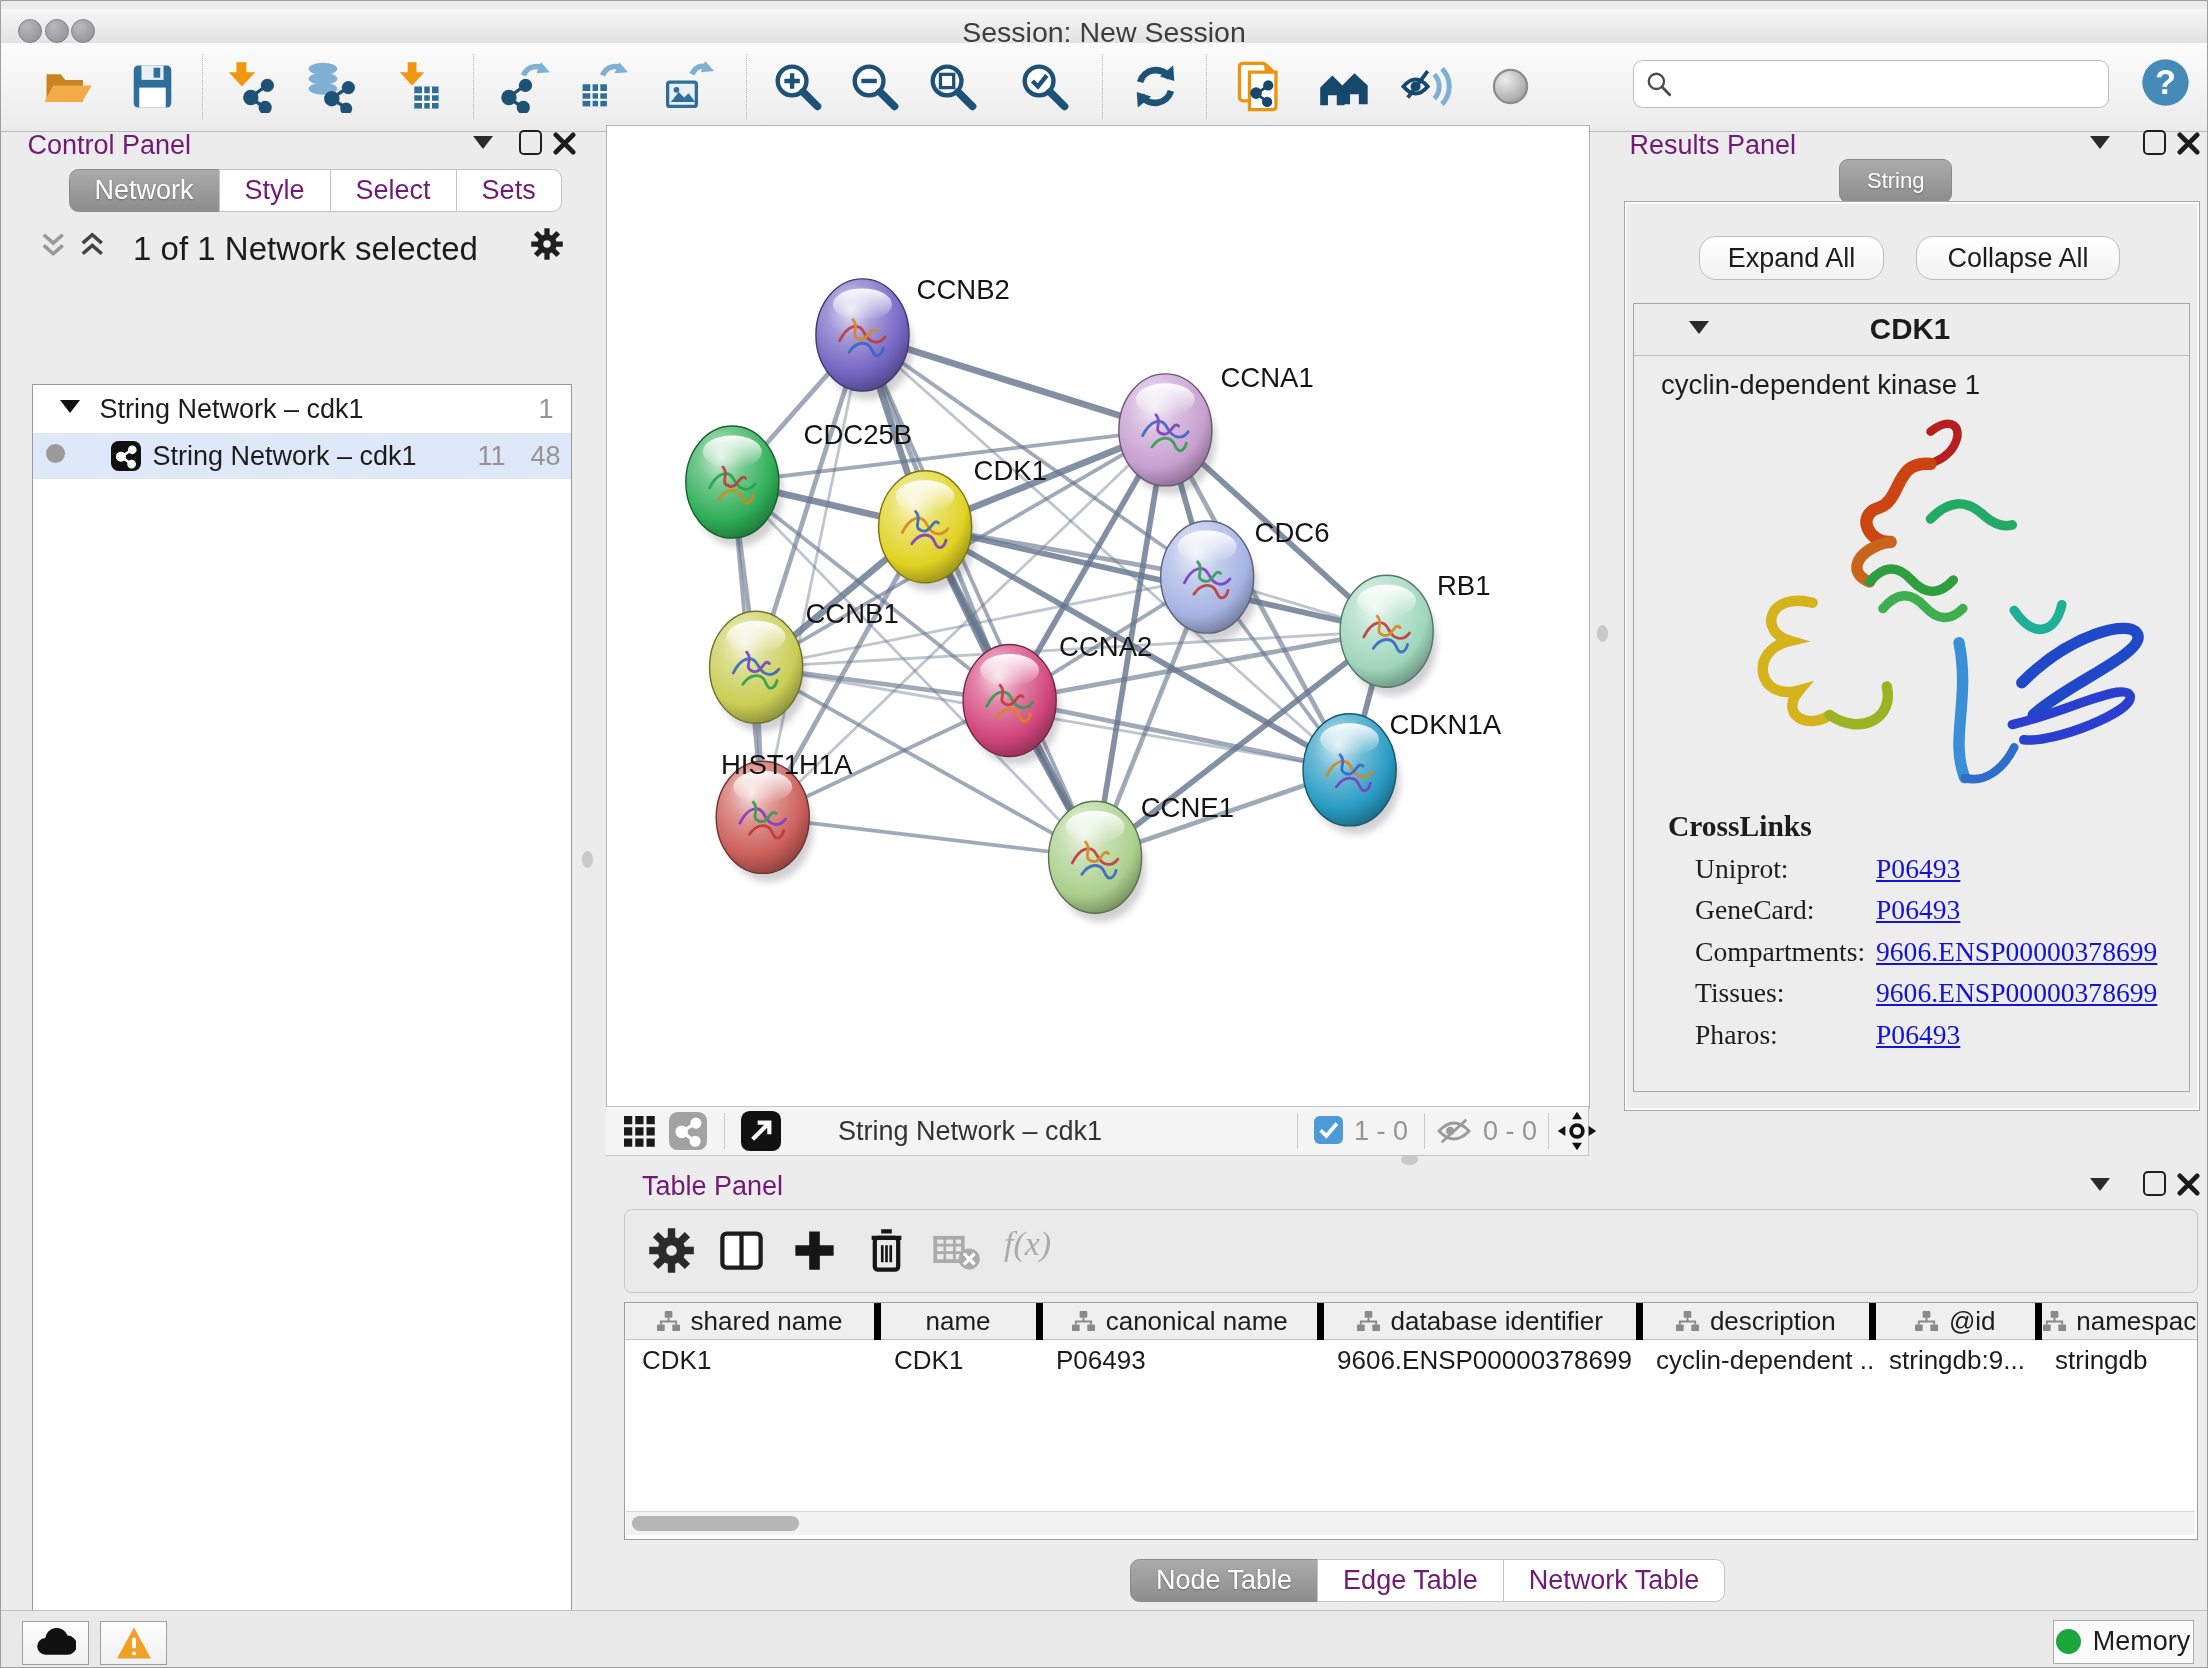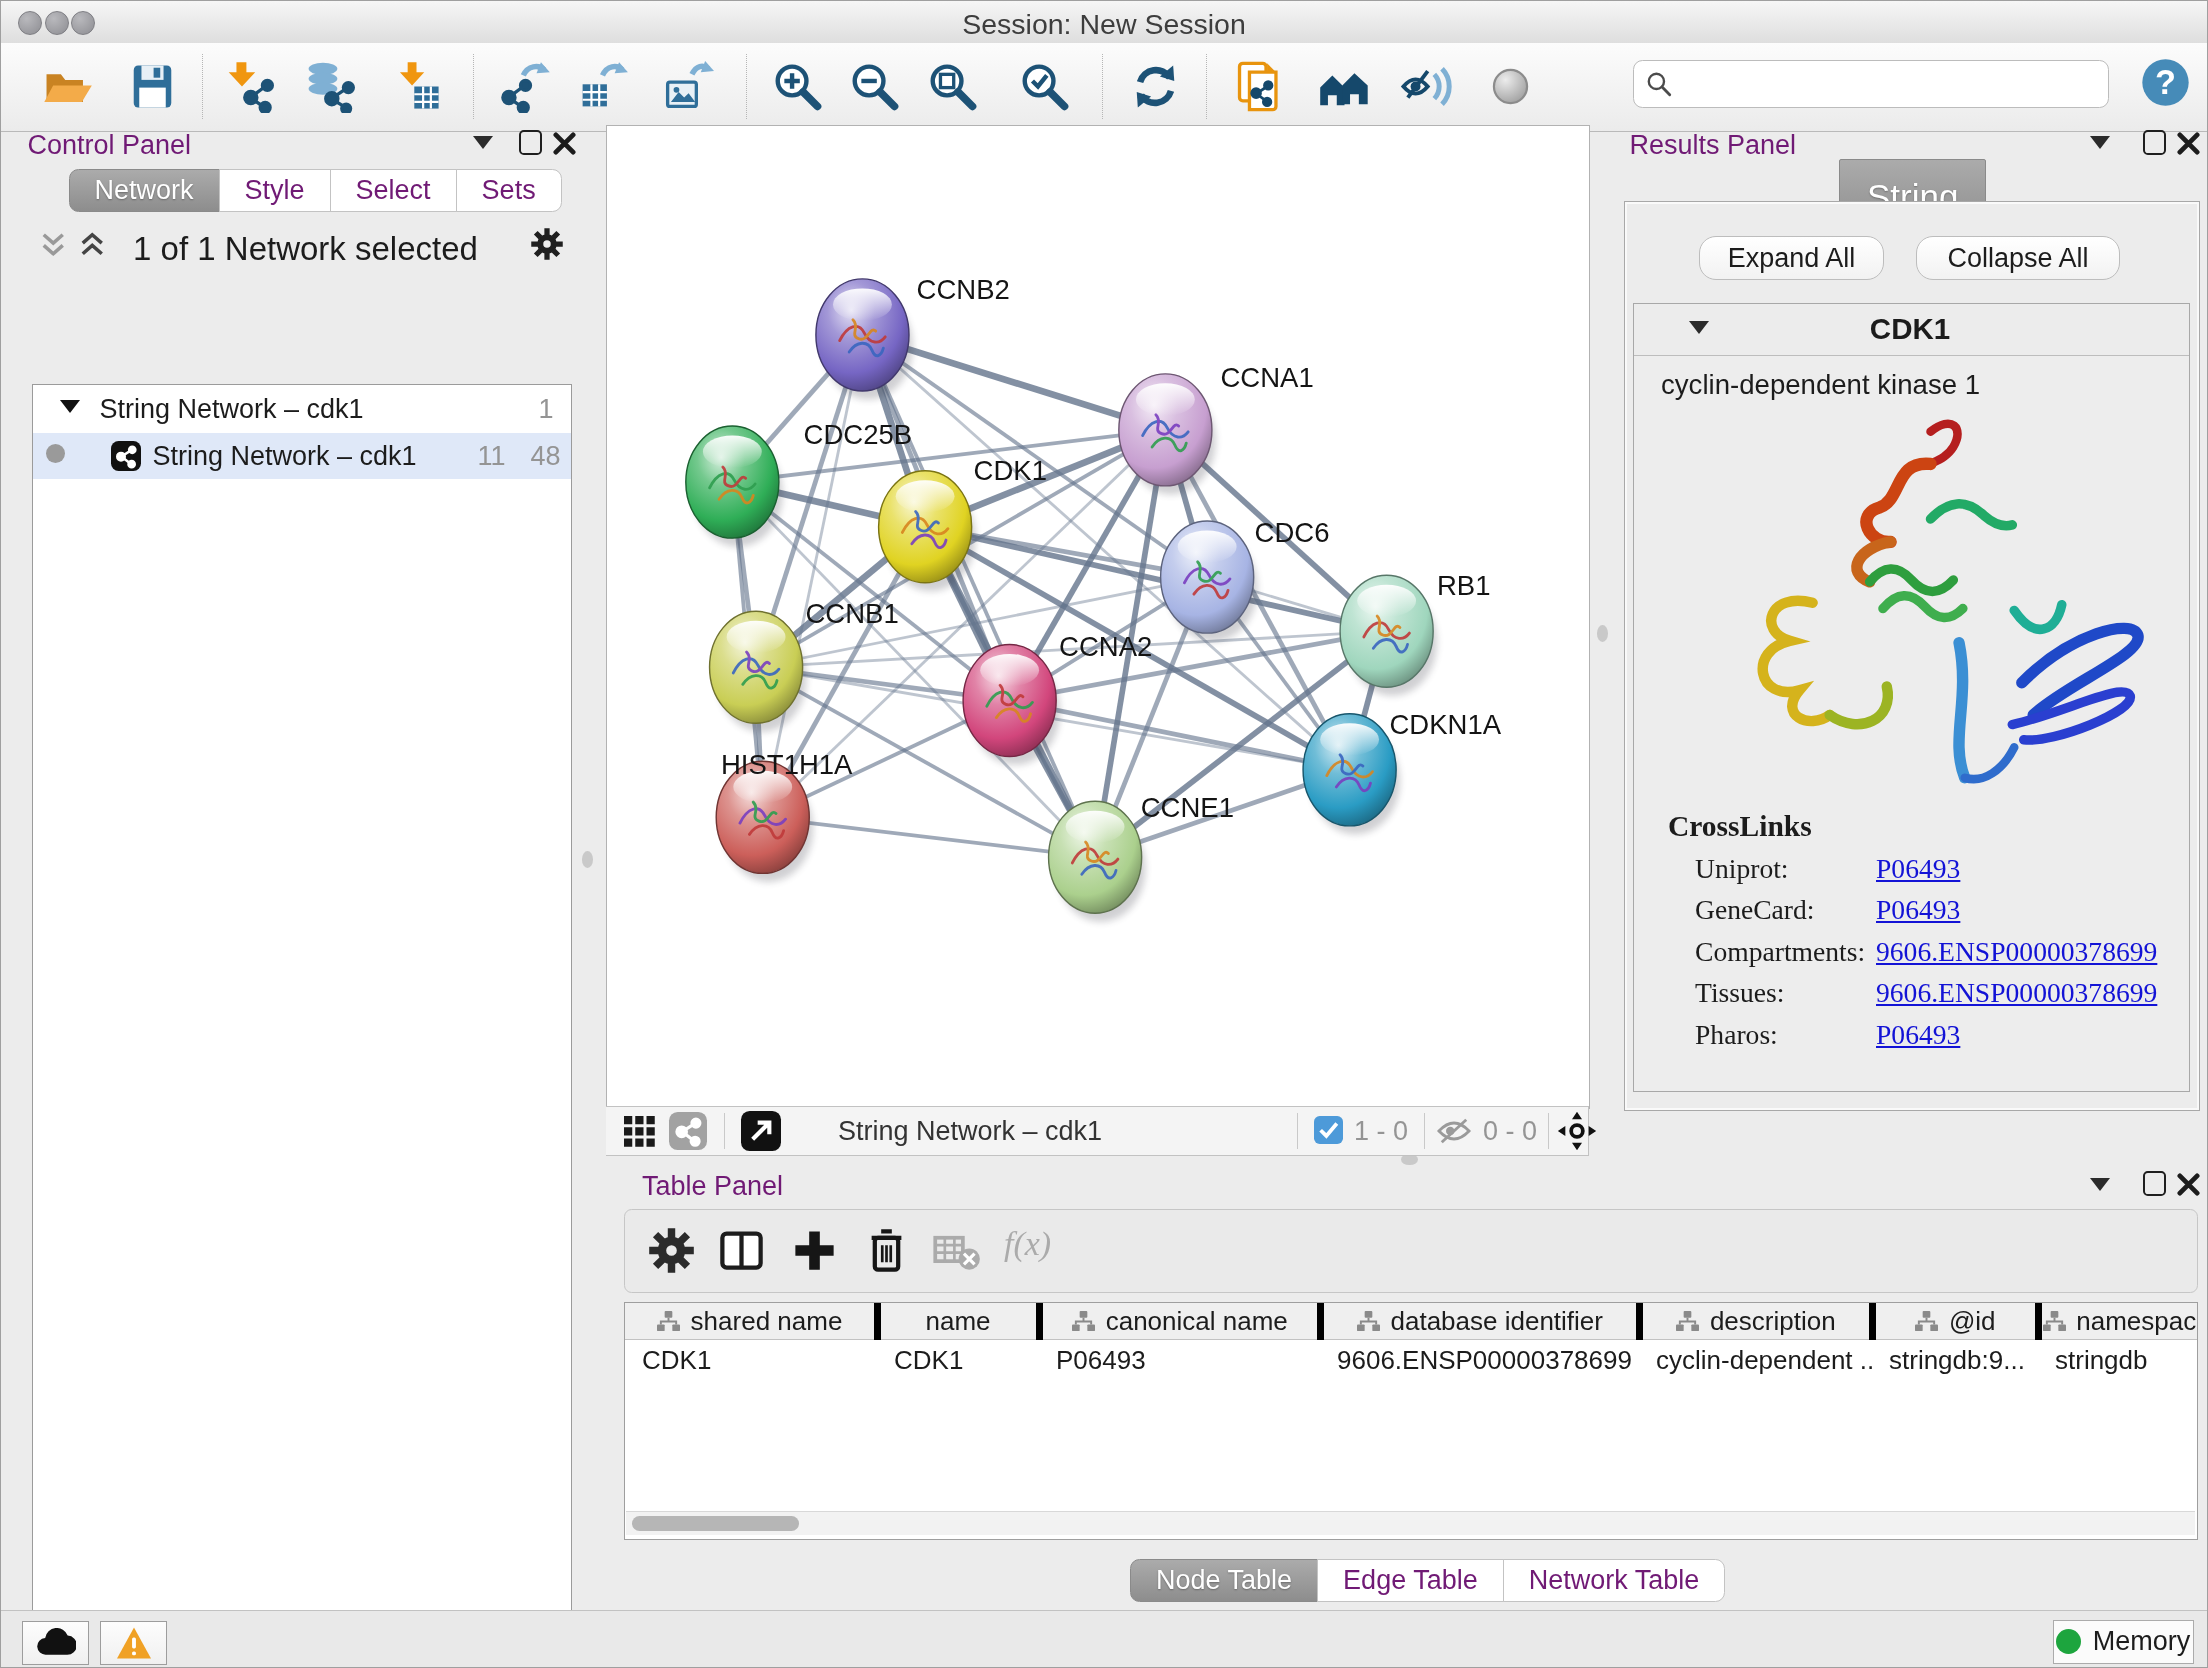--- a/index.html
+++ b/index.html
@@ -1,21 +1,21 @@
 <!DOCTYPE html>
 <html style="font-size:15px"><head>
 <meta charset="utf-8">
 <style>
   html,body{margin:0;padding:0;background:#dcdcdc;}
   #app{position:relative;width:2208px;height:1668px;background:#ececec;
        font-family:"Liberation Sans","DejaVu Sans",sans-serif;color:#1c1c1c;
        overflow:hidden;border:1px solid #9f9f9f;box-sizing:border-box;}
   .abs{position:absolute;}
   
-  #titlebar{left:0;top:0;width:100%;height:42px;background:linear-gradient(#f6f6f6,#dedede);
+  #titlebar{left:0;top:8px;width:100%;height:42px;background:linear-gradient(#f6f6f6,#dedede);
             border-bottom:1px solid #bdbdbd;}
   .tlight{position:absolute;top:9.5px;width:22px;height:22px;border-radius:50%;
           background:radial-gradient(circle at 35% 30%,#b9b9bd,#8d8d92);border:1px solid #7f7f84;}
   #win-title{position:absolute;top:6.7px;width:100%;text-align:center;font-size:28.5px;color:#3d3d3d;}
   
   #toolbar{left:0;top:42px;width:100%;height:88px;background:linear-gradient(#fcfcfc,#ebebeb);
            border-bottom:1px solid #b9b9b9;}
   .tbtn{position:absolute;top:17px;width:53px;height:53px;}
   .tbtn svg{width:53px;height:53px;}
   .tbsep{position:absolute;top:11.4px;height:65px;border-left:1.9px dotted #b5b5b5;}
@@ -621,21 +621,21 @@
       </svg>
   </div>
 
   <div class="abs" style="left:1617px;top:124px;width:582px;height:1027px">
     <span class="panel-title abs" style="left:11.4px;top:4.8px">Results Panel</span>
     <span class="tri-down abs" style="left:472px;top:11.4px"></span>
     <span class="float-btn abs" style="left:525px;top:4.8px"></span>
     <svg class="abs" style="left:559px;top:6.7px" width="23" height="23" viewBox="0 0 24 24">
         <path d="M3 3l18 18M21 3L3 21" stroke="#1c1c1c" stroke-width="5" stroke-linecap="round"></path>
       </svg>
-    <div class="abs tab sel" style="left:221px;top:34px;border-radius:2px;padding:17px 27px;font-size:35px;background:linear-gradient(#ababab,#8d8d8d);color:#fff;text-shadow:0 1px 1.9px rgba(0,0,0,.3);border:1px solid #8a8a8a">String</div>
+    <div class="abs tab sel" style="left:221px;top:34px;border-radius:9px;padding:8px 27px;font-size:22px;background:linear-gradient(#ababab,#8d8d8d);color:#fff;text-shadow:0 1px 1.9px rgba(0,0,0,.3);border:1px solid #8a8a8a">String</div>
   </div>
   <div id="rp-box" class="abs">
     <div class="btn abs" style="left:74px;top:34px;width:183px">Expand All</div>
     <div class="btn abs" style="left:291px;top:34px;width:202px">Collapse All</div>
   </div>
   <div id="rp-section" class="abs">
     <div id="rp-sec-head">
       <span class="tri-down abs" style="left:55px;top:17px"></span>
       <span class="abs" style="left:143px;top:7.6px;width:266px;text-align:center;font-size:29.5px;font-weight:bold">CDK1</span>
     </div>

